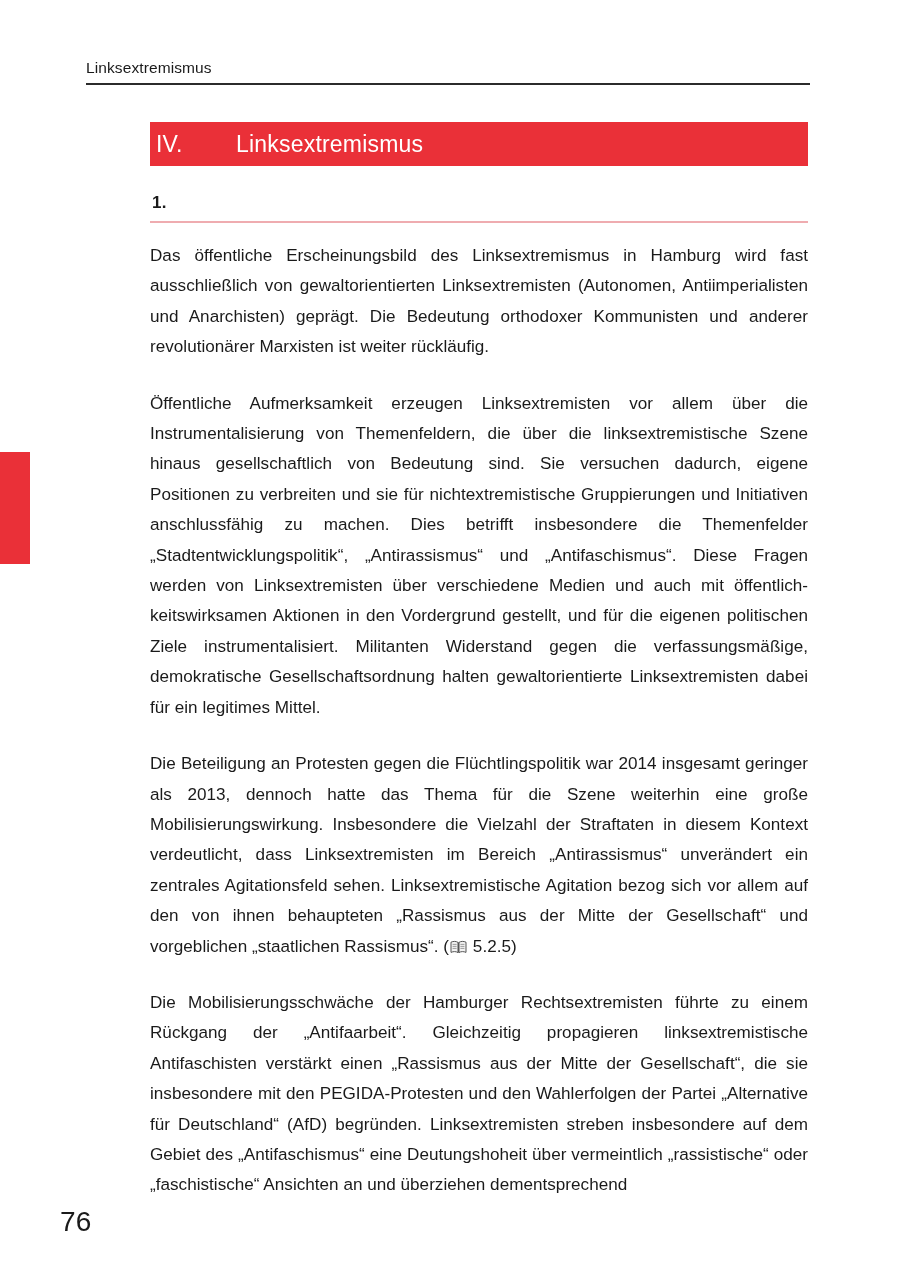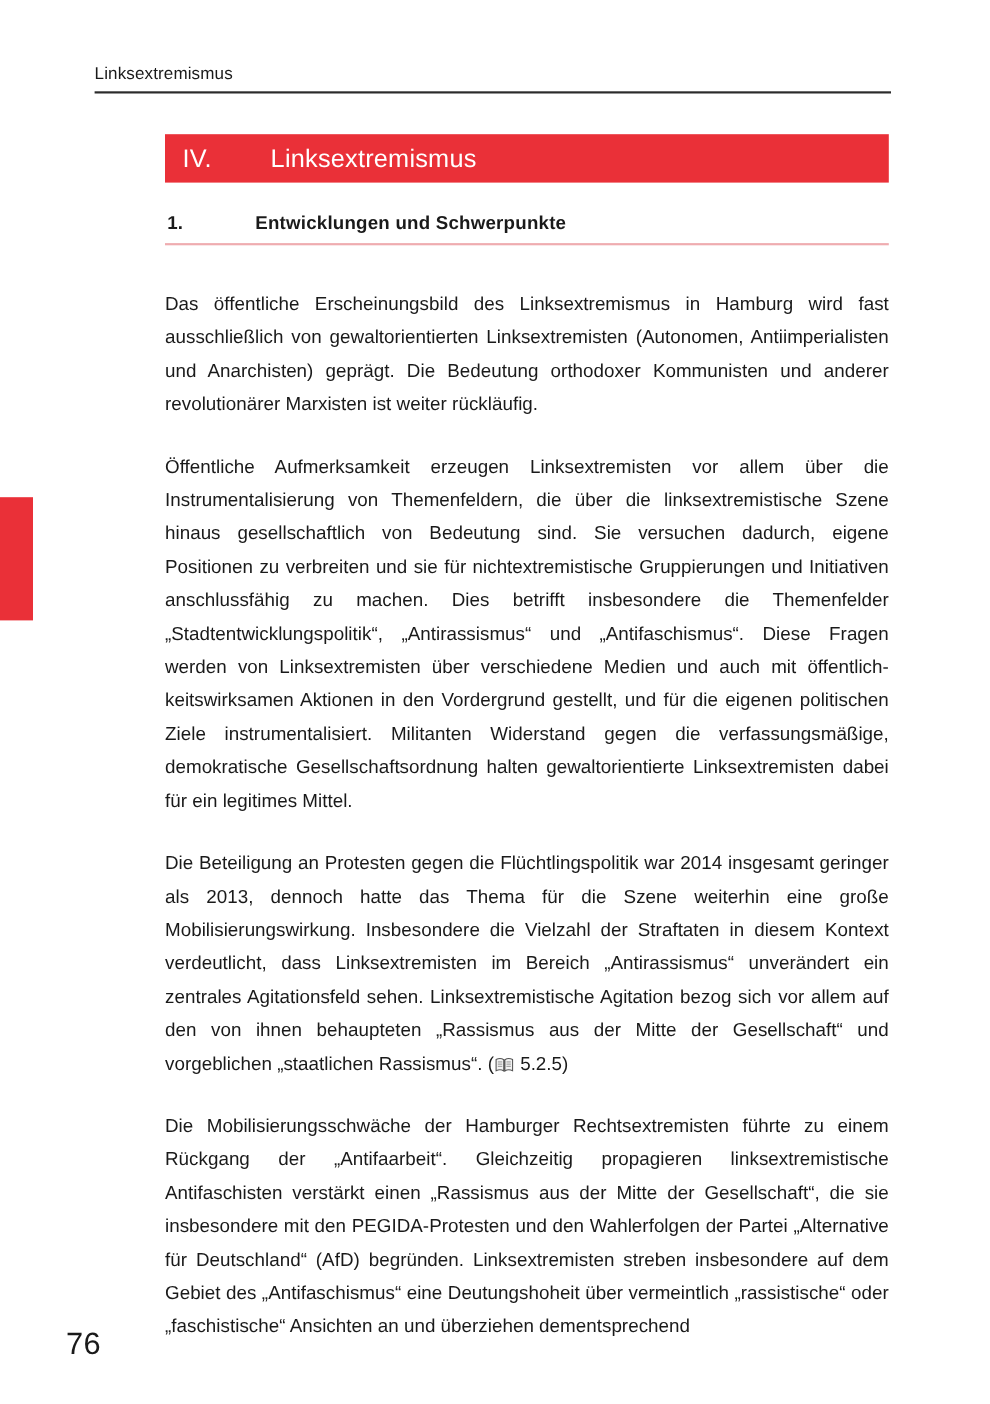--- a/index.html
+++ b/index.html
@@ -54,21 +54,21 @@
     width: 658px;
   }
 
   
   .chapter-banner {
     background: #ea3038;
     color: #ffffff;
     height: 44px;
     display: flex;
     align-items: center;
-    padding-left: 16px;
+    padding-left: 6px;
   }
   .chapter-num {
     font-size: 23px;
     font-weight: 400;
     width: 80px;
     flex: 0 0 80px;
     letter-spacing: 0.2px;
   }
   .chapter-title {
     font-size: 23px;
@@ -93,21 +93,21 @@
     letter-spacing: 0.2px;
   }
   .section-title {
     font-size: 17px;
     font-weight: bold;
     letter-spacing: 0.2px;
   }
 
   
   .body-text {
-    margin-top: 39px;
+    margin-top: 18px;
   }
   p.para {
     margin: 0 0 26px 0;
     font-size: 17.1px;
     line-height: 30.4px;
     text-align: justify;
     text-justify: inter-word;
     hyphens: manual;
     letter-spacing: 0.02px;
     color: #1a1a1a;
@@ -144,21 +144,20 @@
 
 <div class="content">
 
   <div class="chapter-banner">
     <span class="chapter-num">IV.</span>
     <span class="chapter-title">Linksextremismus</span>
   </div>
 
   <div class="section-head">
     <span class="section-num">1.</span>
-    <span class="section-title">Entwicklungen und Schwerpunkte</span>
   </div>
 
   <div class="body-text">
 
     <p class="para">Das öffentliche Erscheinungsbild des Linksextremismus in Hamburg wird fast ausschließlich von gewaltorientierten Linksextremisten (Auto­nomen, Antiimperialisten und Anarchisten) geprägt. Die Bedeutung orthodoxer Kommunisten und anderer revolutionärer Marxisten ist wei­ter rückläufig.</p>
 
     <p class="para">Öffentliche Aufmerksamkeit erzeugen Linksextremisten vor allem über die Instrumentalisierung von Themenfeldern, die über die linksextremis­tische Szene hinaus gesellschaftlich von Bedeutung sind. Sie versuchen dadurch, eigene Positionen zu verbreiten und sie für nichtextremisti­sche Gruppierungen und Initiativen anschlussfähig zu machen. Dies betrifft insbesondere die Themenfelder „Stadtentwicklungspolitik“, „Antirassismus“ und „Antifaschismus“. Diese Fragen werden von Linksextremisten über verschiedene Medien und auch mit öffentlich­keitswirksamen Aktionen in den Vordergrund gestellt, und für die eige­nen politischen Ziele instrumentalisiert. Militanten Widerstand gegen die verfassungsmäßige, demokratische Gesellschaftsordnung halten gewaltorientierte Linksextremisten dabei für ein legitimes Mittel.</p>
 
     <p class="para"><span>Die Beteiligung an Protesten gegen die Flüchtlingspolitik war 2014 insgesamt geringer als 2013, dennoch hatte das Thema für die Szene weiterhin eine große Mobilisierungswirkung. Insbesondere die Vielzahl der Straftaten in diesem Kontext verdeutlicht, dass Linksextremisten im Bereich „Antirassismus“ unverändert ein zentrales Agitationsfeld sehen. Linksextremistische Agitation bezog sich vor allem auf den von ihnen behaupteten „Rassismus aus der Mitte der Gesellschaft“ und vorgeblichen „staatlichen Rassismus“. (</span><span class="book-icon"><svg width="17" height="14" viewBox="0 0 17 14" aria-hidden="true">
           <path d="M1 2.2 C3.3 1.1 6 1.1 8 2.4 L8 12.6 C6 11.3 3.3 11.3 1 12.4 Z" fill="#f2f2f2" stroke="#555" stroke-width="1"></path>

